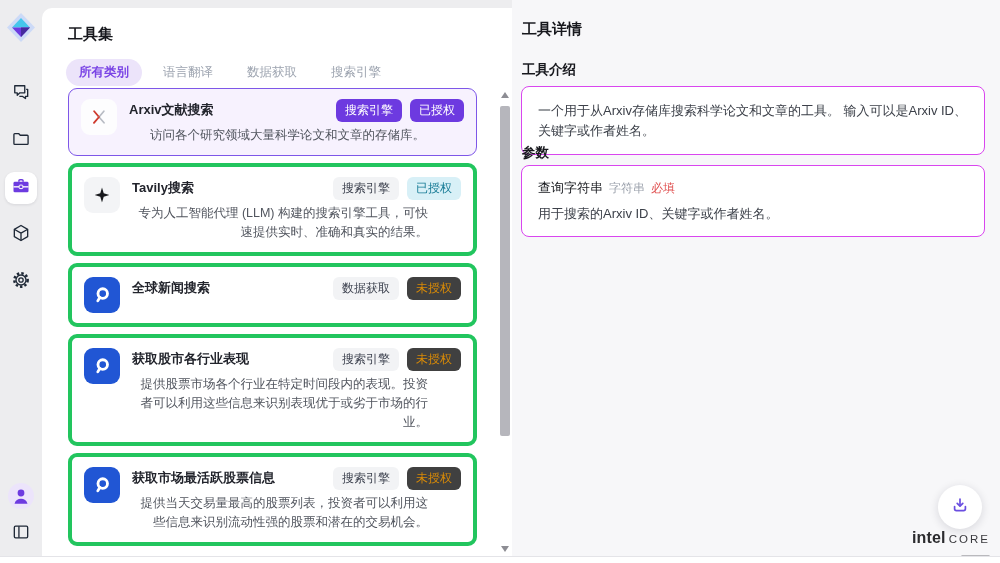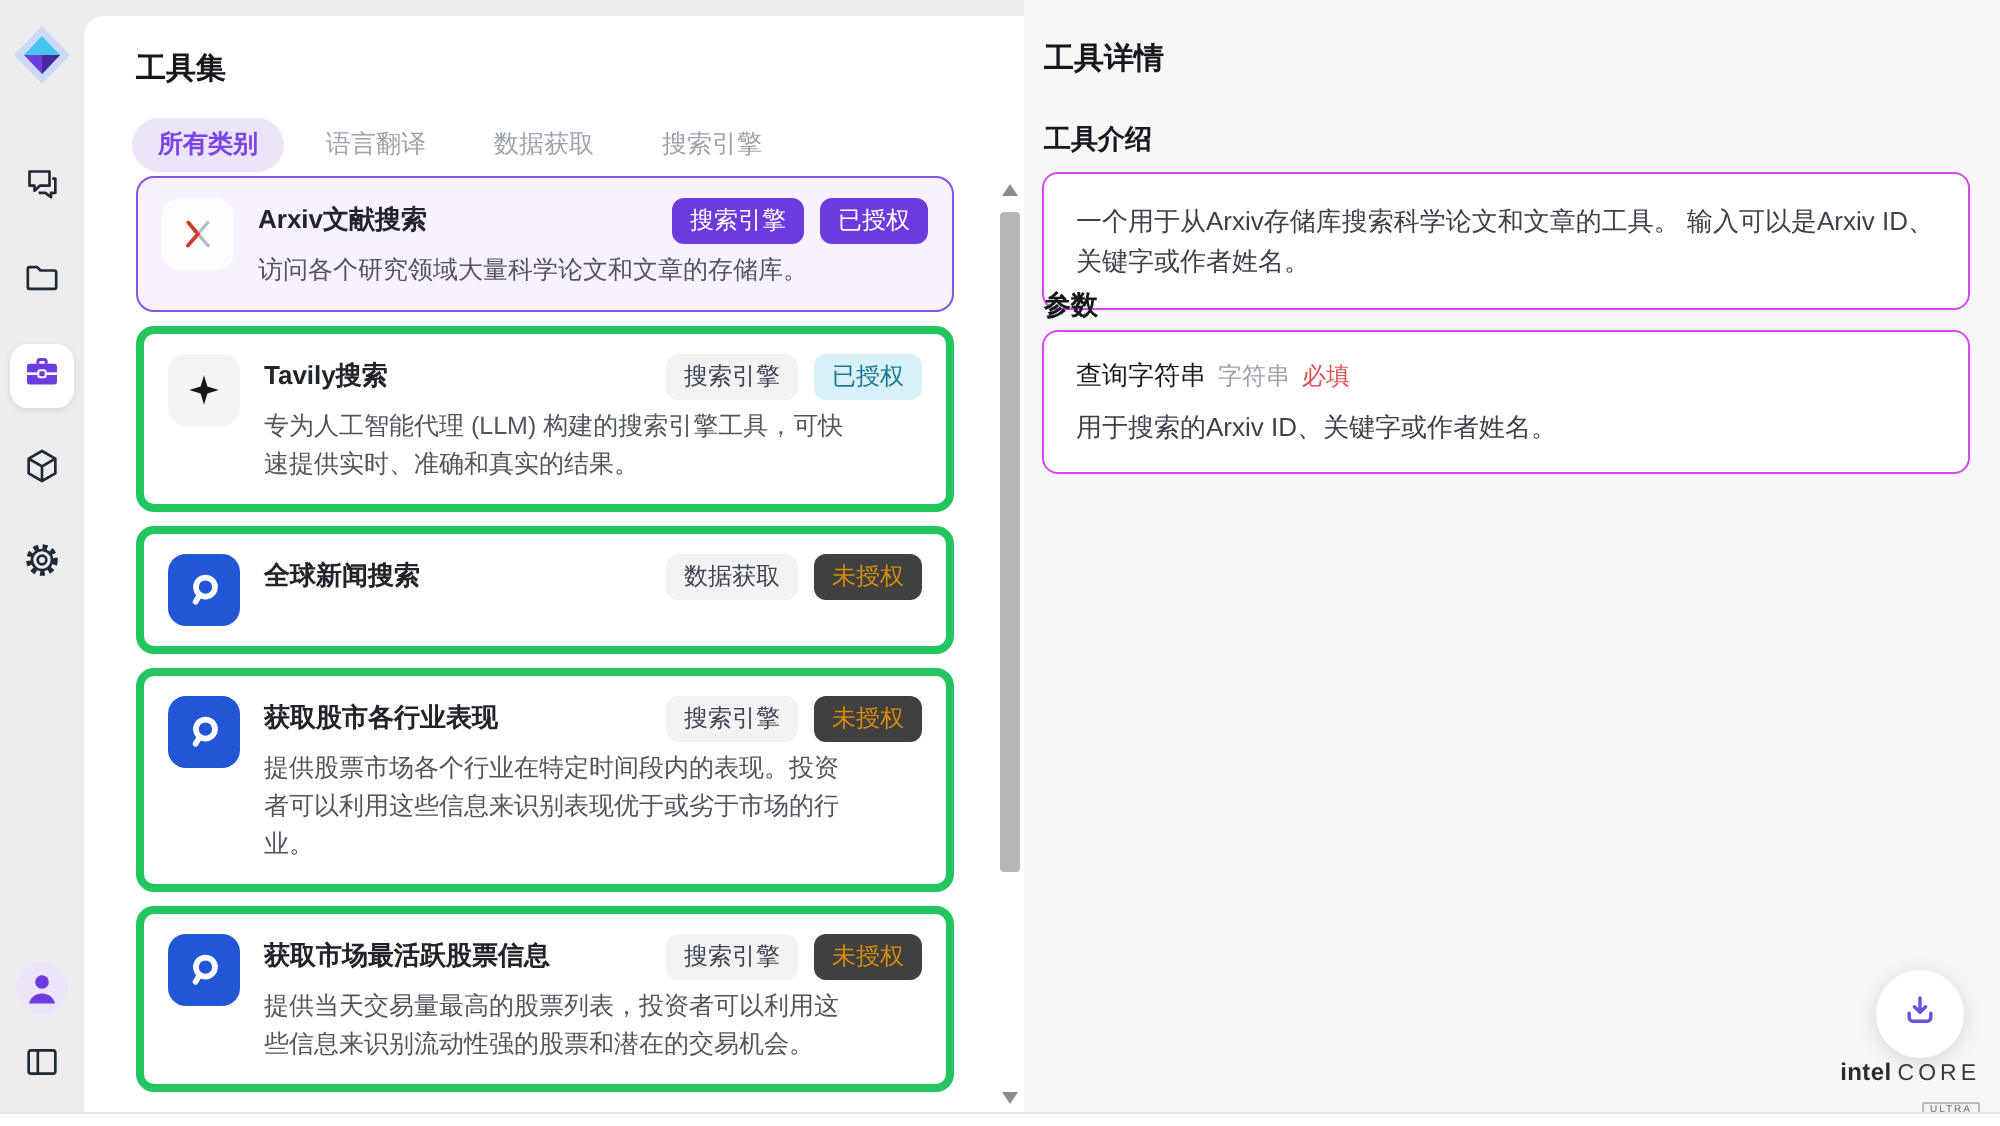--- a/index.html
+++ b/index.html
@@ -23,21 +23,21 @@
   .lp-title{position:absolute;left:26px;top:17px;font-size:15px;font-weight:bold;color:#17181d;}
   .tabs{position:absolute;left:24px;top:51px;display:flex;gap:8px;}
   .tab{font-size:12.5px;color:#9ca3af;padding:5px 13px;border-radius:15px;cursor:pointer;white-space:nowrap;}
   .tab.active{background:#ece4fa;color:#7a45e5;font-weight:bold;}
   .cards{position:absolute;left:26px;top:80px;width:409px;display:flex;flex-direction:column;gap:7px;}
   .card{background:#fff;border:4px solid #22c55e;border-radius:9px;padding:10px 12px;display:flex;gap:12px;cursor:pointer;box-sizing:border-box;}
   .card.selected{background:#f7f2fe;border:1.5px solid #7e57e8;}
   .card-icon{flex:0 0 36px;width:36px;height:36px;border-radius:9px;background:#f3f4f6;
              display:flex;align-items:center;justify-content:center;overflow:hidden;}
   .card.selected .card-icon{background:#fdfdfe;}
-  .card-main{flex:1;min-width:0;}
+  .card-main{flex:1;min-width:0;text-align:right;}
   .card-row1{display:flex;justify-content:space-between;align-items:flex-start;gap:8px;}
   .card-title{font-size:13px;font-weight:bold;color:#22242c;padding-top:2px;white-space:nowrap;}
   .card-badges{display:flex;gap:8px;flex:0 0 auto;}
   .badge{font-size:12px;padding:3px 9px;border-radius:6px;white-space:nowrap;}
   .badge.purple{background:#6d3ae0;color:#ffffff;}
   .badge.gray{background:#f2f3f5;color:#3f4451;}
   .badge.cyan{background:#d8f0f7;color:#177b96;}
   .badge.yellow{background:#404040;color:#d98a06;}
   .card-desc{margin-top:4px;font-size:12.5px;line-height:19px;color:#51555e;max-width:296px;}
   
@@ -58,21 +58,21 @@
   .param-name{font-size:13px;font-weight:normal;color:#16181d;}
   .param-type{font-size:12px;color:#9aa0ab;}
   .param-req{font-size:12px;color:#e05252;}
   .param-desc{margin-top:8px;font-size:13px;color:#3c4049;}
   
   .download-btn{position:absolute;left:938px;top:485px;width:44px;height:44px;border-radius:50%;
                 background:#fff;box-shadow:0 2px 10px rgba(20,20,40,.14);
                 display:flex;align-items:center;justify-content:center;cursor:pointer;}
   .intel-logo{position:absolute;left:928px;top:529px;width:62px;text-align:right;}
   .intel-row{display:flex;align-items:baseline;justify-content:flex-end;gap:3px;}
-  .intel-word{font-size:12px;font-weight:bold;color:#2b2b2e;letter-spacing:.2px;}
+  .intel-word{font-size:16px;font-weight:bold;color:#2b2b2e;letter-spacing:.2px;}
   .core-word{font-size:11.5px;color:#3a3a3e;letter-spacing:2px;}
   .ultra-badge{display:inline-block;margin-top:1px;font-size:5px;color:#6c6c70;border:1px solid #b9b9bd;border-radius:1px;padding:0 3px;letter-spacing:1px;background:#f2f2f4;}
   .bottombar{position:absolute;left:0;bottom:0;width:1000px;height:6px;background:#ffffff;border-top:1px solid #e4e4e8;}
 </style>
 </head>
 <body>
 
 <div class="rail">
   <div class="logo">
     <svg width="30" height="34" viewBox="0 0 30 34">

